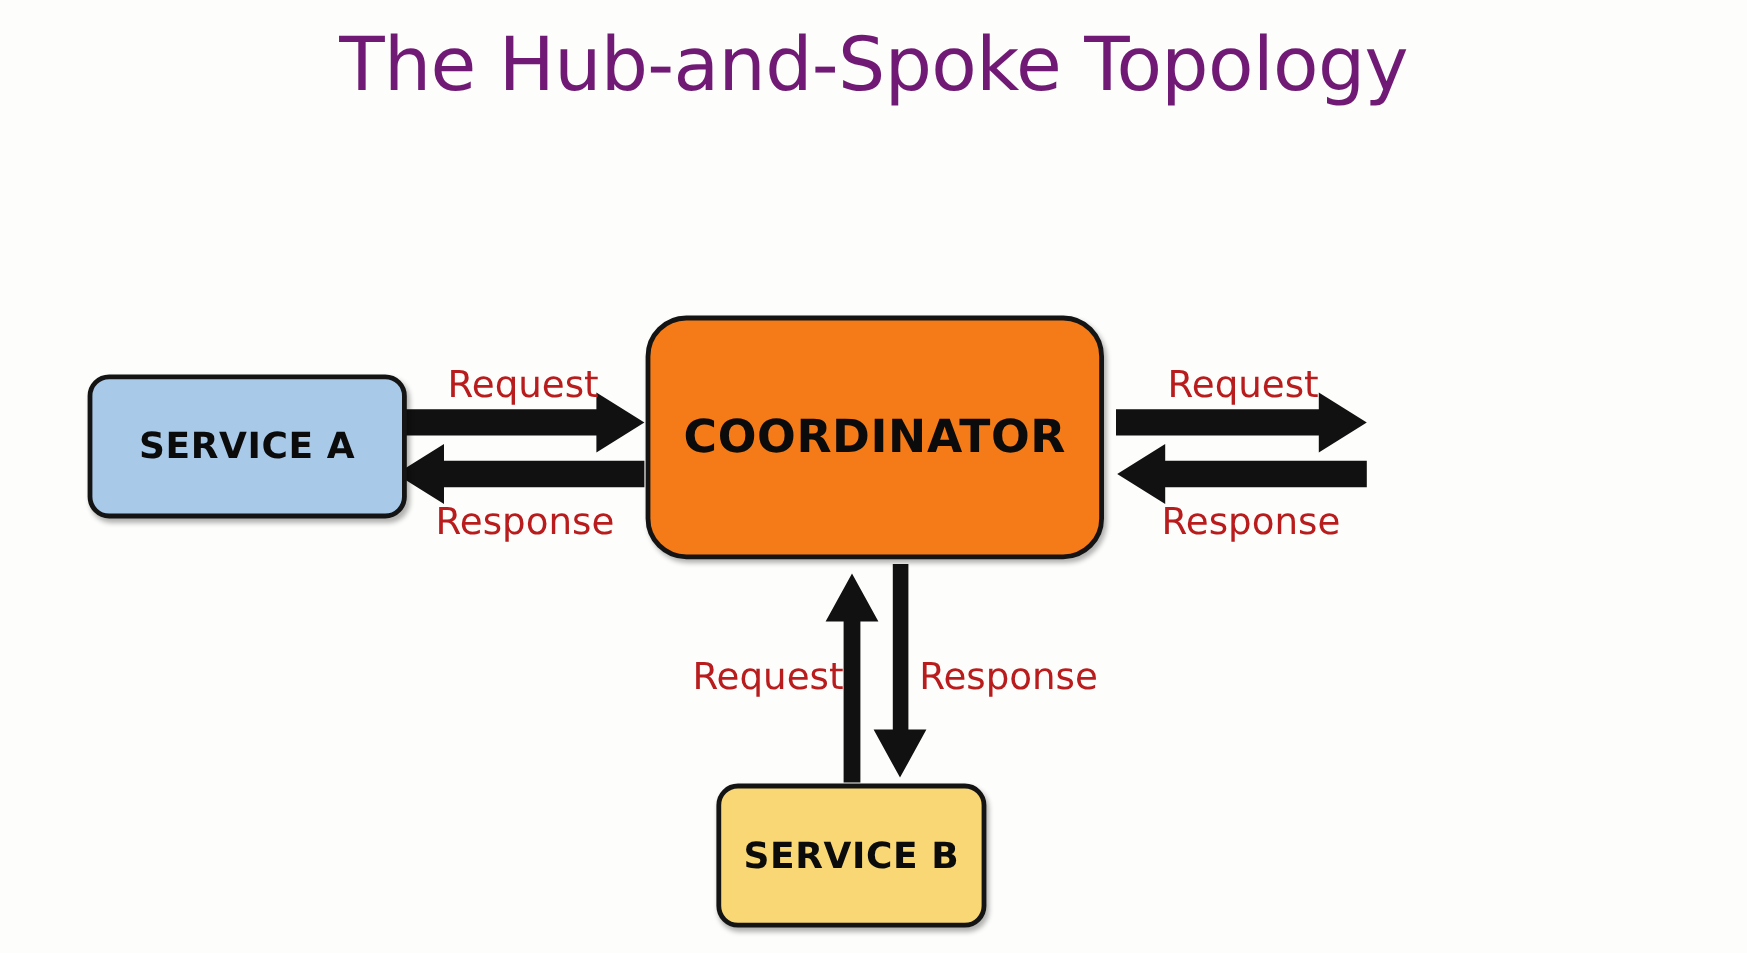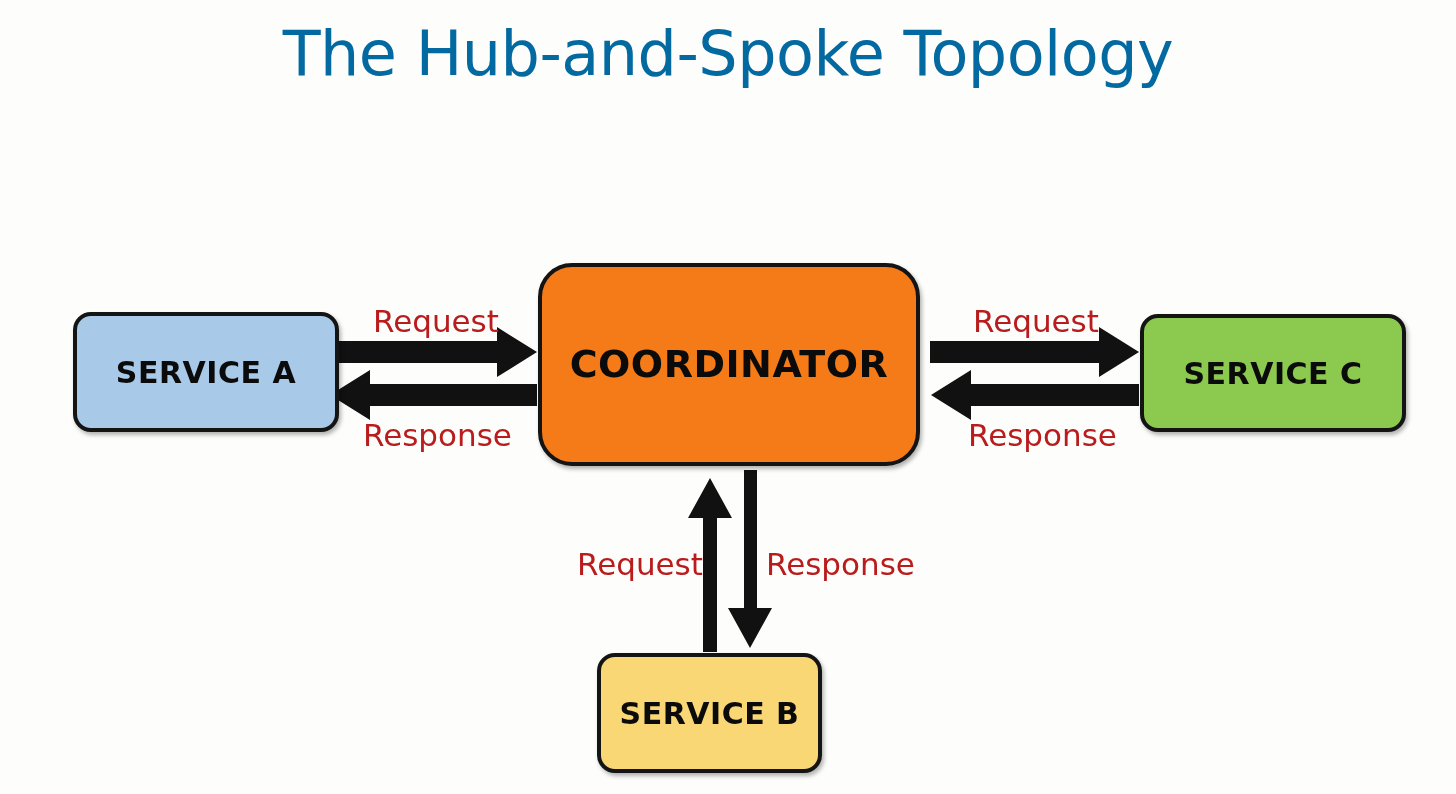--- a/index.html
+++ b/index.html
@@ -21,21 +21,21 @@
     background: #fdfdfb;
   }
 
   
   .title-block {
     position: absolute;
     left: 0;
     top: 14px;
     width: 1456px;
     text-align: center;
-    color: #0369a1;
+    color: #701a75;
     font-size: 62px;
     line-height: 1.28;
     font-weight: 400;
     letter-spacing: -0.5px;
     font-family: "DejaVu Sans", "Liberation Sans", sans-serif;
   }
   .title-line { display: block; }
 
   
   .node {
@@ -139,23 +139,20 @@
   </svg>
 
   <div class="node" id="node-service-a">
     <span class="node-label">SERVICE A</span>
   </div>
 
   <div class="node" id="node-coordinator">
     <span class="node-label">COORDINATOR</span>
   </div>
 
-  <div class="node" id="node-service-c">
-    <span class="node-label">SERVICE C</span>
-  </div>
 
   <div class="node" id="node-service-b">
     <span class="node-label">SERVICE B</span>
   </div>
 
   <div class="edge-label" id="label-a-request">Request</div>
   <div class="edge-label" id="label-a-response">Response</div>
   <div class="edge-label" id="label-c-request">Request</div>
   <div class="edge-label" id="label-c-response">Response</div>
   <div class="edge-label" id="label-b-request">Request</div>

